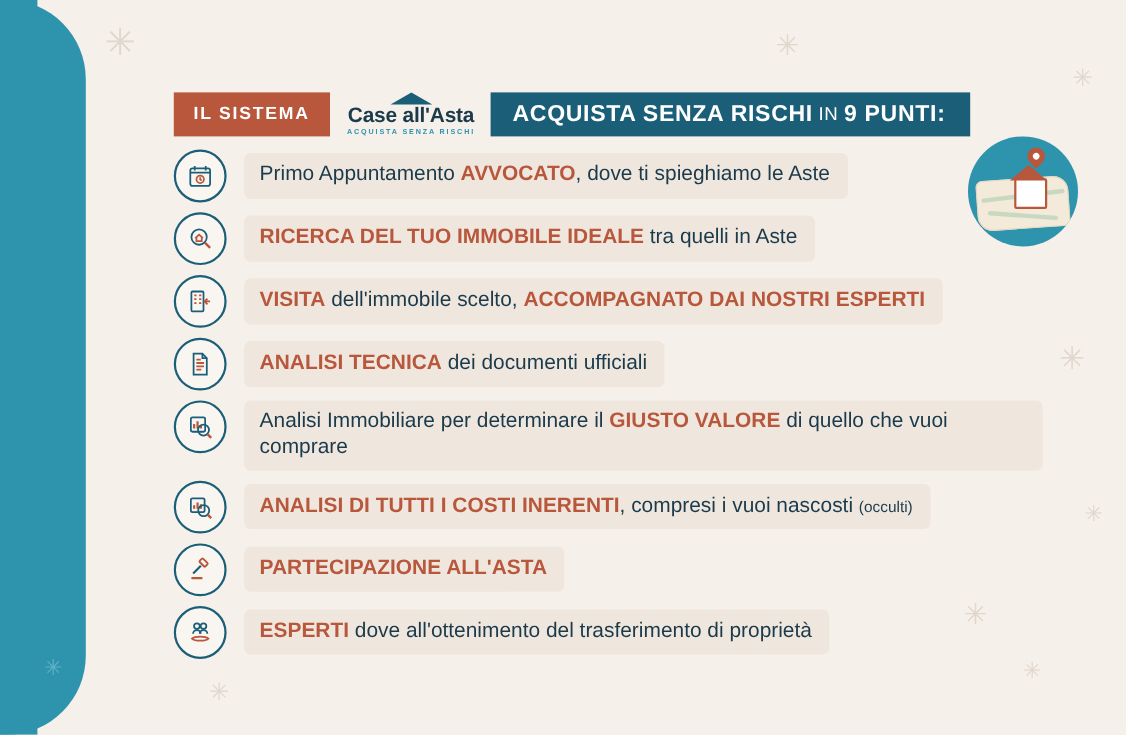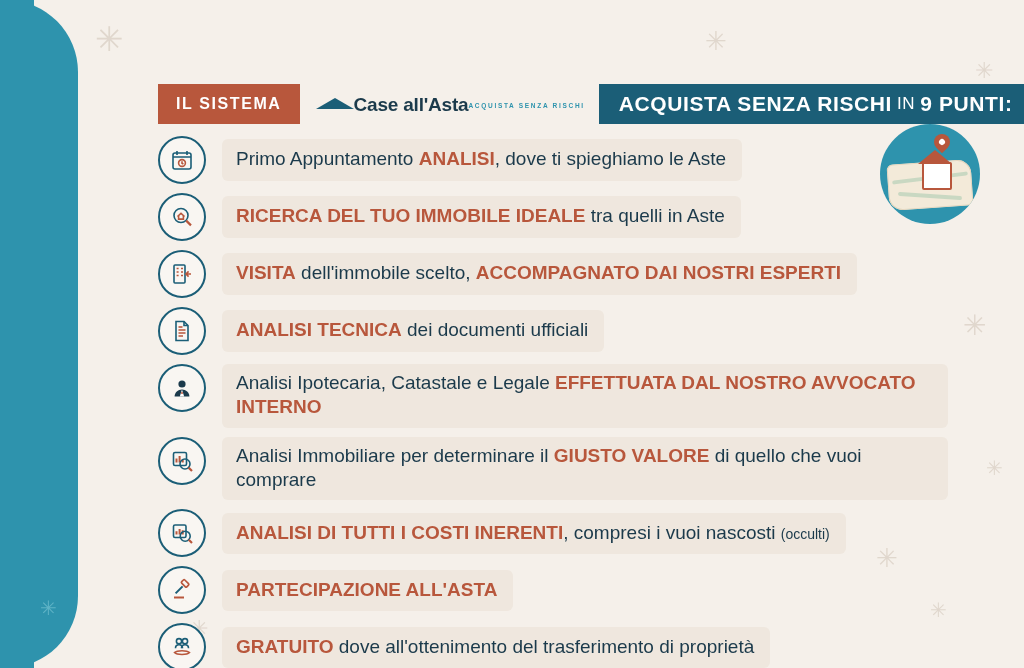--- a/index.html
+++ b/index.html
@@ -73,21 +73,21 @@
     font-weight: bold;
     letter-spacing: 1.6px;
     display: flex;
     align-items: center;
     padding: 0 18px;
   }
   .hdr-logo {
     background: #f5f0ea;
     padding: 0 14px 0 16px;
     display: flex;
-    flex-direction: row;
+    flex-direction: column;
     justify-content: center;
     align-items: center;
   }
   .logo-roof {
     width: 0;
     height: 0;
     border-left: 19px solid transparent;
     border-right: 19px solid transparent;
     border-bottom: 11px solid #1b5e77;
     margin-bottom: 1px;
@@ -286,21 +286,21 @@
     <div class="row">
       <div class="icon-wrap">
         <svg width="24" height="24" viewBox="0 0 24 24" fill="none" stroke="#1b5e77" stroke-width="1.6">
           <rect x="3" y="5" width="18" height="16" rx="2"></rect>
           <path d="M3 9h18M7 3v4M17 3v4"></path>
           <circle cx="12" cy="15" r="3.4" stroke="#b8573c"></circle>
           <path d="M12 13.2v2l1.4.9" stroke="#b8573c"></path>
         </svg>
       </div>
       <div class="text-pill">
-        <span>Primo Appuntamento </span><span class="hl">ANALISI</span><span>, dove ti spieghiamo le Aste</span>
+        <span>Primo Appuntamento </span><span class="hl">AVVOCATO</span><span>, dove ti spieghiamo le Aste</span>
       </div>
     </div>
 
     <div class="row">
       <div class="icon-wrap">
         <svg width="24" height="24" viewBox="0 0 24 24" fill="none" stroke="#1b5e77" stroke-width="1.6">
           <circle cx="11" cy="10.5" r="7"></circle>
           <path d="M16.2 15.6L21 20.4" stroke="#b8573c" stroke-width="2.2"></path>
           <path d="M7.5 11.5L11 8.3l3.5 3.2" stroke="#b8573c"></path>
           <path d="M8.6 11v3.1h4.8V11" stroke="#b8573c"></path>
@@ -331,33 +331,20 @@
           <path d="M14 2.5v4h4"></path>
           <path d="M8.5 11h7M8.5 14h7M8.5 17h4.5" stroke="#b8573c"></path>
           <path d="M8.5 8h4" stroke="#b8573c"></path>
         </svg>
       </div>
       <div class="text-pill">
         <span class="hl">ANALISI TECNICA</span><span> dei documenti ufficiali</span>
       </div>
     </div>
 
-    <div class="row tall">
-      <div class="icon-wrap">
-        <svg width="24" height="24" viewBox="0 0 24 24" fill="none">
-          <circle cx="12" cy="8" r="3.6" fill="#1b3a4b"></circle>
-          <path d="M4.6 20.5c0-4 3.4-7 7.4-7s7.4 3 7.4 7z" fill="#1b3a4b"></path>
-          <path d="M12 13.5l-2.2 7h4.4z" fill="#ffffff"></path>
-          <circle cx="12" cy="17" r="1" fill="#b8573c"></circle>
-        </svg>
-      </div>
-      <div class="text-pill" style="max-width:700px;">
-        <span>Analisi Ipotecaria, Catastale e Legale </span><span class="hl">EFFETTUATA DAL NOSTRO AVVOCATO INTERNO</span>
-      </div>
-    </div>
 
     <div class="row tall">
       <div class="icon-wrap">
         <svg width="24" height="24" viewBox="0 0 24 24" fill="none" stroke="#1b5e77" stroke-width="1.6">
           <rect x="3.5" y="3.5" width="13" height="13" rx="1.5"></rect>
           <path d="M6.5 13.5v-4M9.6 13.5v-6.5M12.7 13.5v-3" stroke="#b8573c" stroke-width="2"></path>
           <circle cx="15" cy="15" r="5" stroke="#1b5e77"></circle>
           <path d="M18.6 18.6L22 22" stroke="#b8573c" stroke-width="2.2"></path>
         </svg>
       </div>
@@ -397,18 +384,18 @@
       <div class="icon-wrap">
         <svg width="24" height="24" viewBox="0 0 24 24" fill="none" stroke="#1b5e77" stroke-width="1.6">
           <circle cx="9" cy="6.2" r="2.6"></circle>
           <circle cx="15" cy="6.2" r="2.6"></circle>
           <path d="M5.5 13.2c0-2 1.6-3.4 3.5-3.4s3.5 1.4 3.5 3.4"></path>
           <path d="M11.5 13.2c0-2 1.6-3.4 3.5-3.4s3.5 1.4 3.5 3.4"></path>
           <path d="M4.5 17.5c2.6-2.4 12.4-2.4 15 0-2.6 2.6-12.4 2.6-15 0z" stroke="#b8573c"></path>
         </svg>
       </div>
       <div class="text-pill">
-        <span class="hl">GRATUITO</span><span> dove all'ottenimento del trasferimento di proprietà</span>
+        <span class="hl">ESPERTI</span><span> dove all'ottenimento del trasferimento di proprietà</span>
       </div>
     </div>
 
   </div>
 </div>
 
 </body></html>

